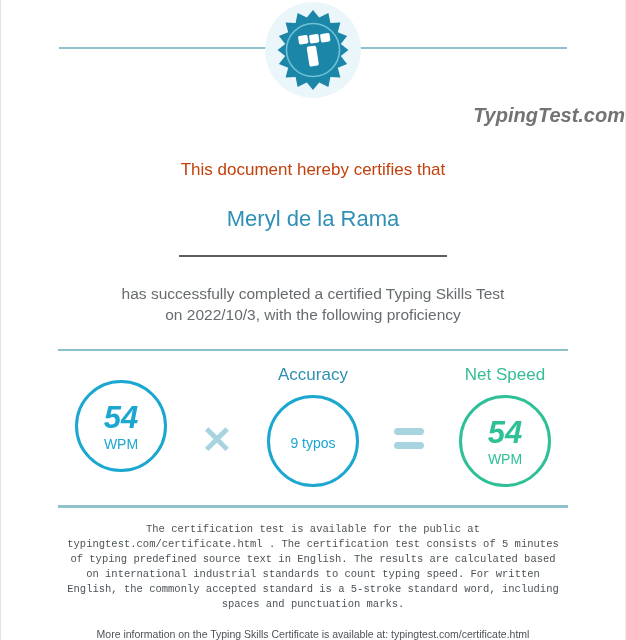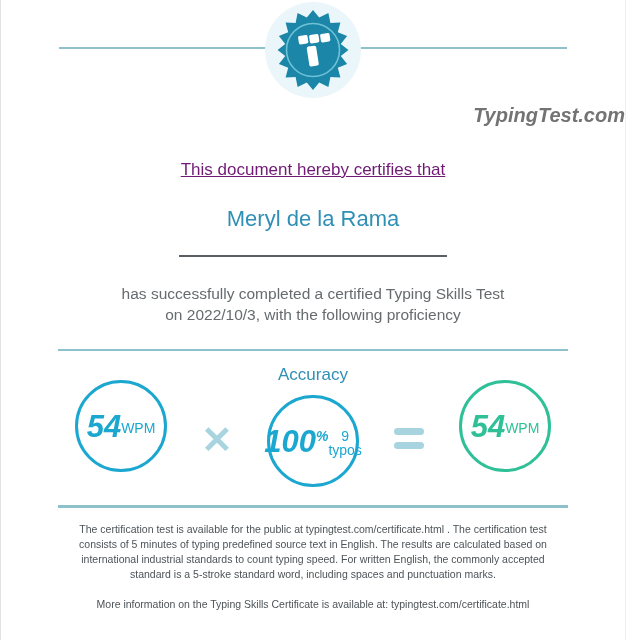--- a/index.html
+++ b/index.html
@@ -74,22 +74,21 @@
     font-weight: bold;
     font-style: italic;
     color: #737373;
   }
 
   
   .certifies {
     margin: 33px 0 0 0;
     text-align: center;
     font-size: 17px;
-    color: #701a75;
-    text-decoration: underline;
+    color: #c2410c;
   }
   .name-block {
     position: relative;
     margin: 26px auto 0 auto;
     width: 268px;
     text-align: center;
   }
   .name {
     font-size: 22px;
     color: #2f8fb5;
@@ -136,20 +135,21 @@
   .label-blue { color: #2f8fb5; }
   .label-green { color: #35bd96; }
 
   .circle {
     width: 92px;
     height: 92px;
     border-radius: 50%;
     border: 3px solid #1ba7d0;
     margin: 0 auto;
     display: flex;
+    flex-direction: column;
     align-items: center;
     justify-content: center;
     box-sizing: border-box;
   }
   .circle.green { border-color: #2fc098; }
 
   .big {
     font-size: 31px;
     font-weight: bold;
     font-style: italic;
@@ -203,20 +203,21 @@
   }
 
   
   .fineprint {
     margin: 14px auto 0 auto;
     width: 500px;
     text-align: center;
     font-size: 10.5px;
     line-height: 15px;
     color: #4c5357;
+    font-family: Liberation Mono, monospace;
   }
   .footer-note {
     margin: 16px auto 0 auto;
     width: 520px;
     text-align: center;
     font-size: 10.5px;
     color: #4c5357;
   }
 </style>
 </head>
@@ -270,34 +271,32 @@
       </div>
     </div>
 
     <div class="op">
       <div class="op-x">✕</div>
     </div>
 
     <div class="stat">
       <span class="stat-label label-blue">Accuracy</span>
       <div class="circle">
-        <div class="big">
-          <span>100</span><span class="pct">%</span>
-        </div>
         <div class="unit">9 typos</div>
       </div>
     </div>
 
     <div class="op">
       <div class="op-eq">
         <span></span><span></span>
       </div>
     </div>
 
     <div class="stat">
+      <span class="stat-label label-green">Net Speed</span>
       <div class="circle green">
         <div class="big green">54</div>
         <div class="unit green">WPM</div>
       </div>
     </div>
 
   </div>
 
   <div class="rule-bot"></div>
 

